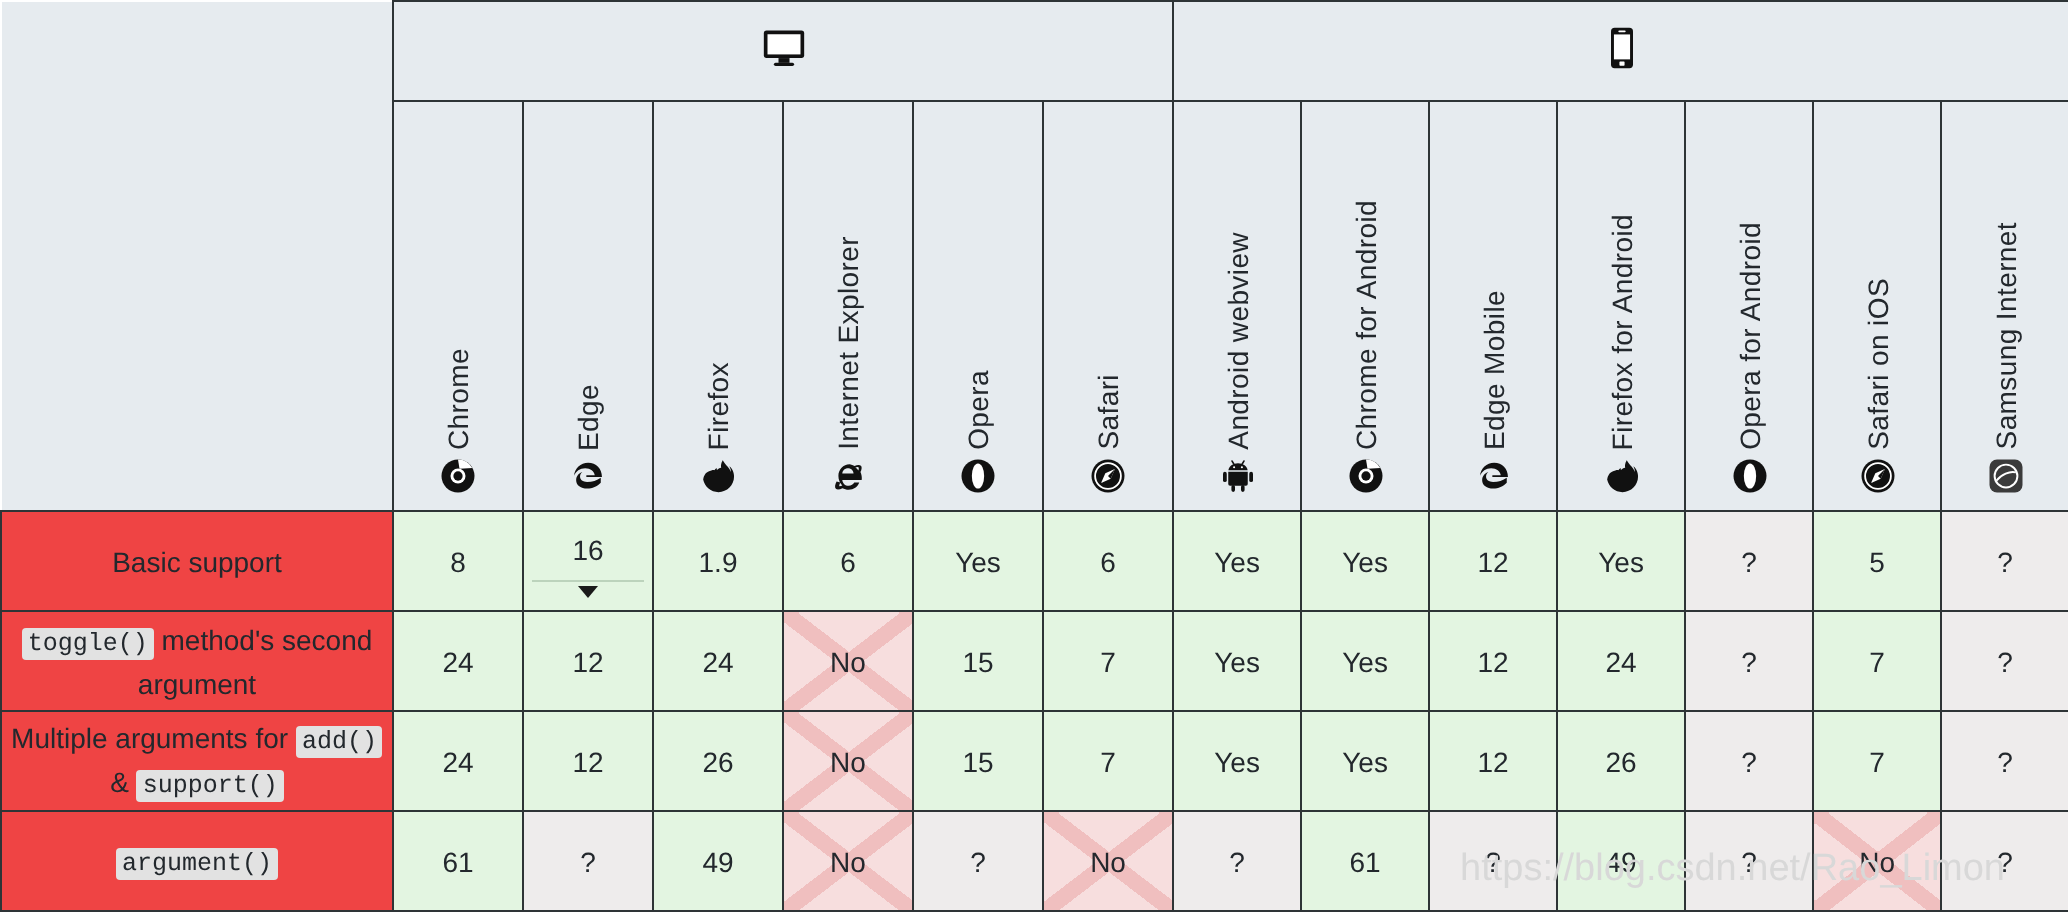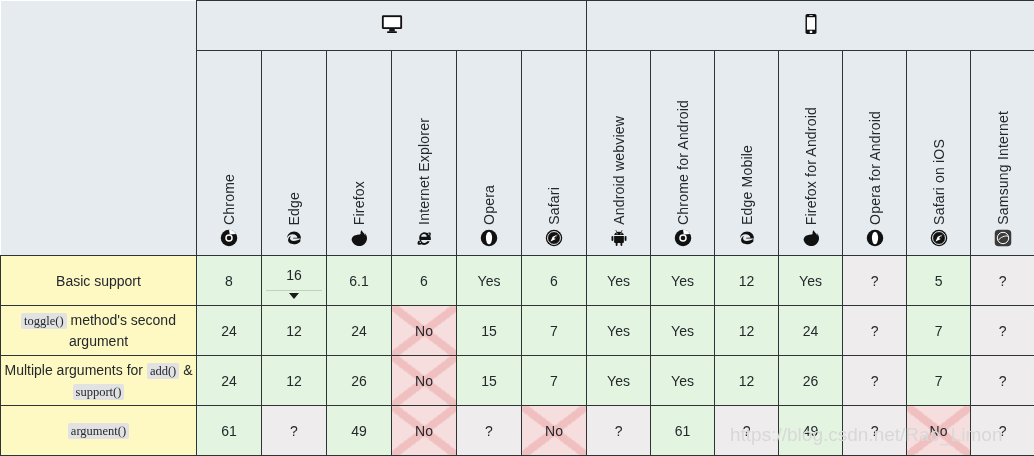--- a/index.html
+++ b/index.html
@@ -75,30 +75,30 @@
     color: #23282d;
     letter-spacing: 0.2px;
     margin-bottom: 4px;
   }
   .bh-logo {
     line-height: 0;
     margin-bottom: 2px;
   }
   
   td.rowlabel {
-    background: #fef9c3;
+    background: #ef4444;
     text-align: left;
     padding: 8px 10px;
     font-size: 14px;
     line-height: 20px;
     color: #23282d;
     border-left: none;
   }
   td.rowlabel code {
-    font-family: Liberation Serif, serif;
+    font-family: Liberation Mono, monospace;
     background: #e2e2e2;
     font-size: 12.5px;
     padding: 1px 3px;
     border-radius: 2px;
     color: #23282d;
   }
   td.cell {
     font-size: 14px;
     position: relative;
     height: 46px;
@@ -329,21 +329,21 @@
     <tbody>
         <tr>
           <td class="rowlabel">Basic support</td>
           <td class="cell yes"><span class="cell-value">8</span></td>
           <td class="cell yes has-notes">
             <span class="cell-value">16</span>
             <span class="notes-toggle">
               <span class="notes-arrow"></span>
             </span>
           </td>
-          <td class="cell yes"><span class="cell-value">6.1</span></td>
+          <td class="cell yes"><span class="cell-value">1.9</span></td>
           <td class="cell yes"><span class="cell-value">6</span></td>
           <td class="cell yes"><span class="cell-value">Yes</span></td>
           <td class="cell yes"><span class="cell-value">6</span></td>
           <td class="cell yes"><span class="cell-value">Yes</span></td>
           <td class="cell yes"><span class="cell-value">Yes</span></td>
           <td class="cell yes"><span class="cell-value">12</span></td>
           <td class="cell yes"><span class="cell-value">Yes</span></td>
           <td class="cell unknown"><span class="cell-value">?</span></td>
           <td class="cell yes"><span class="cell-value">5</span></td>
           <td class="cell unknown"><span class="cell-value">?</span></td>

